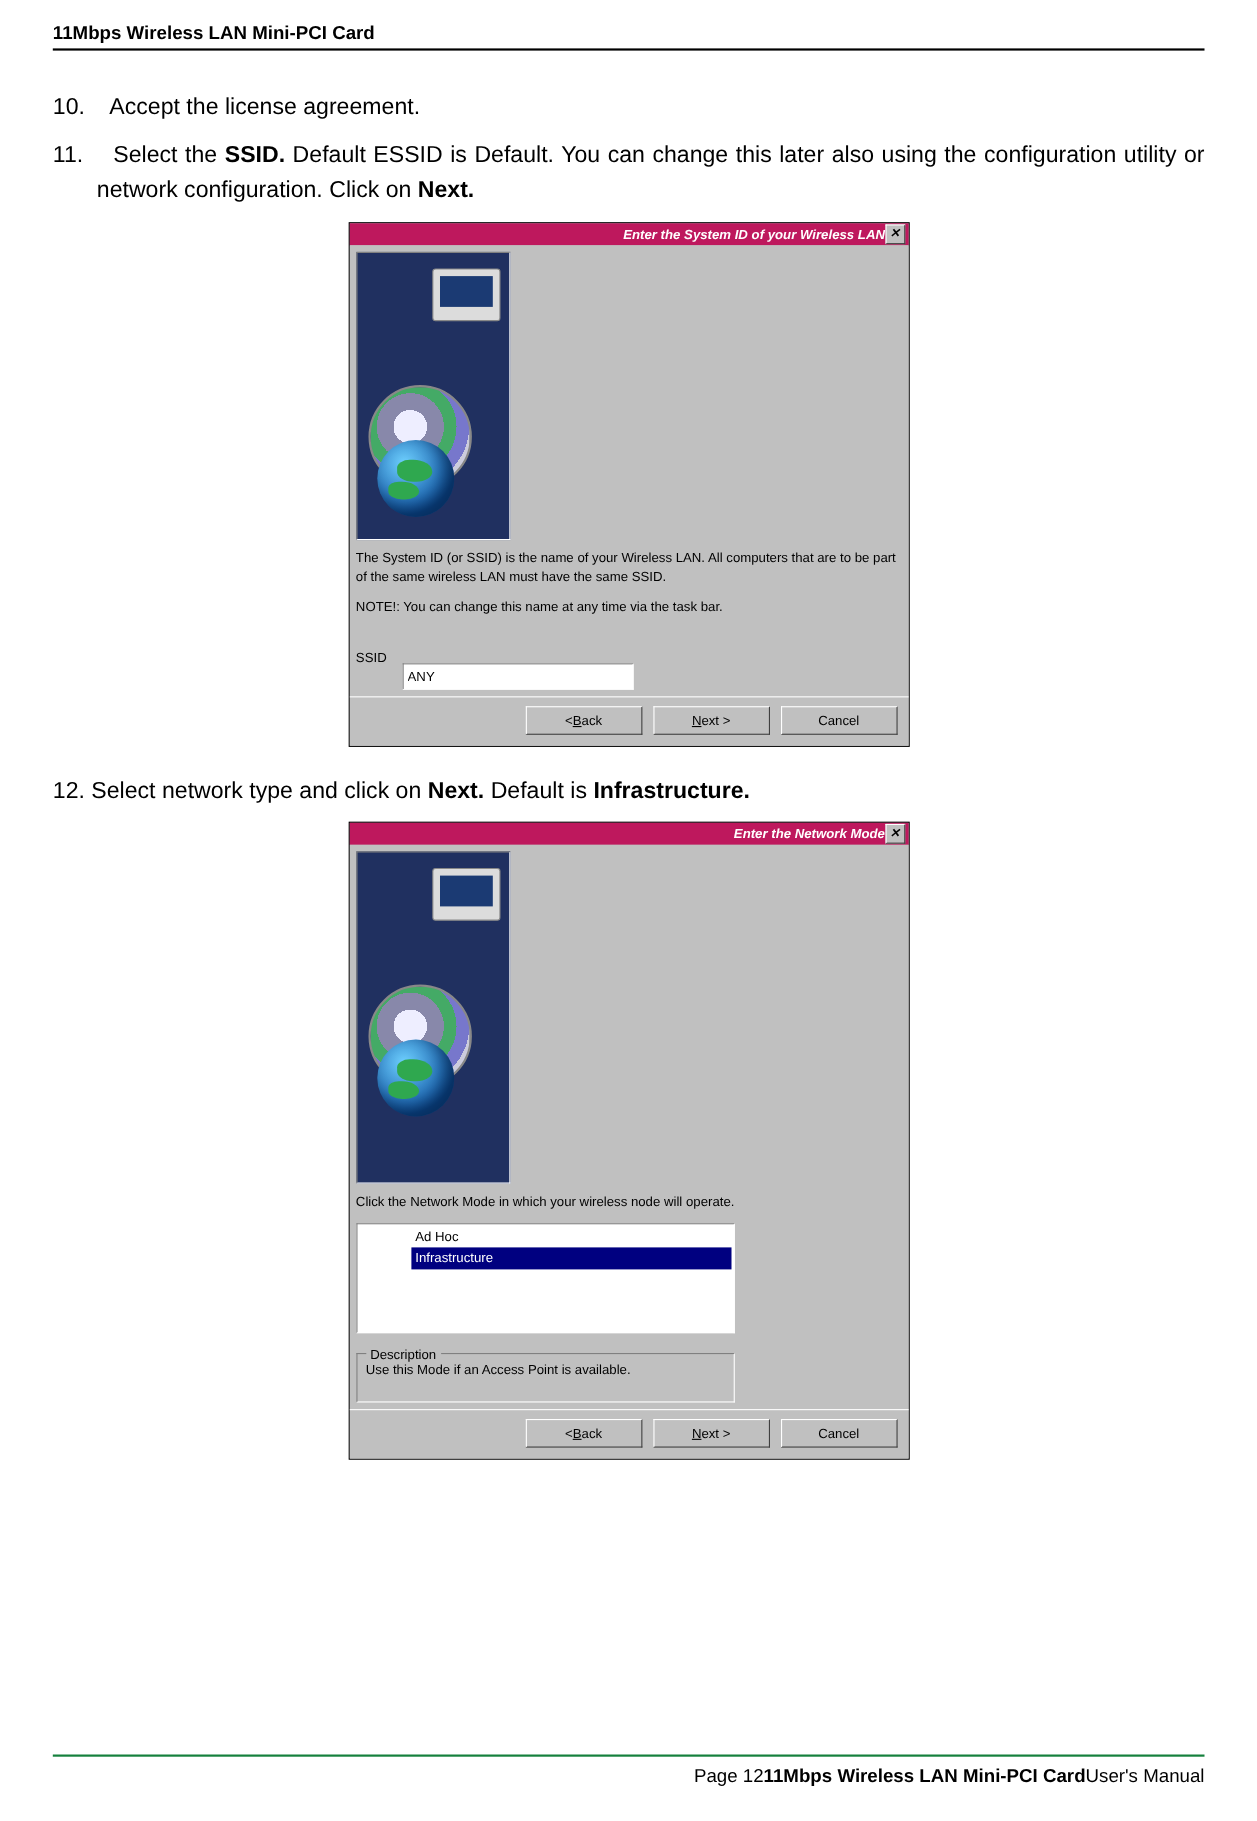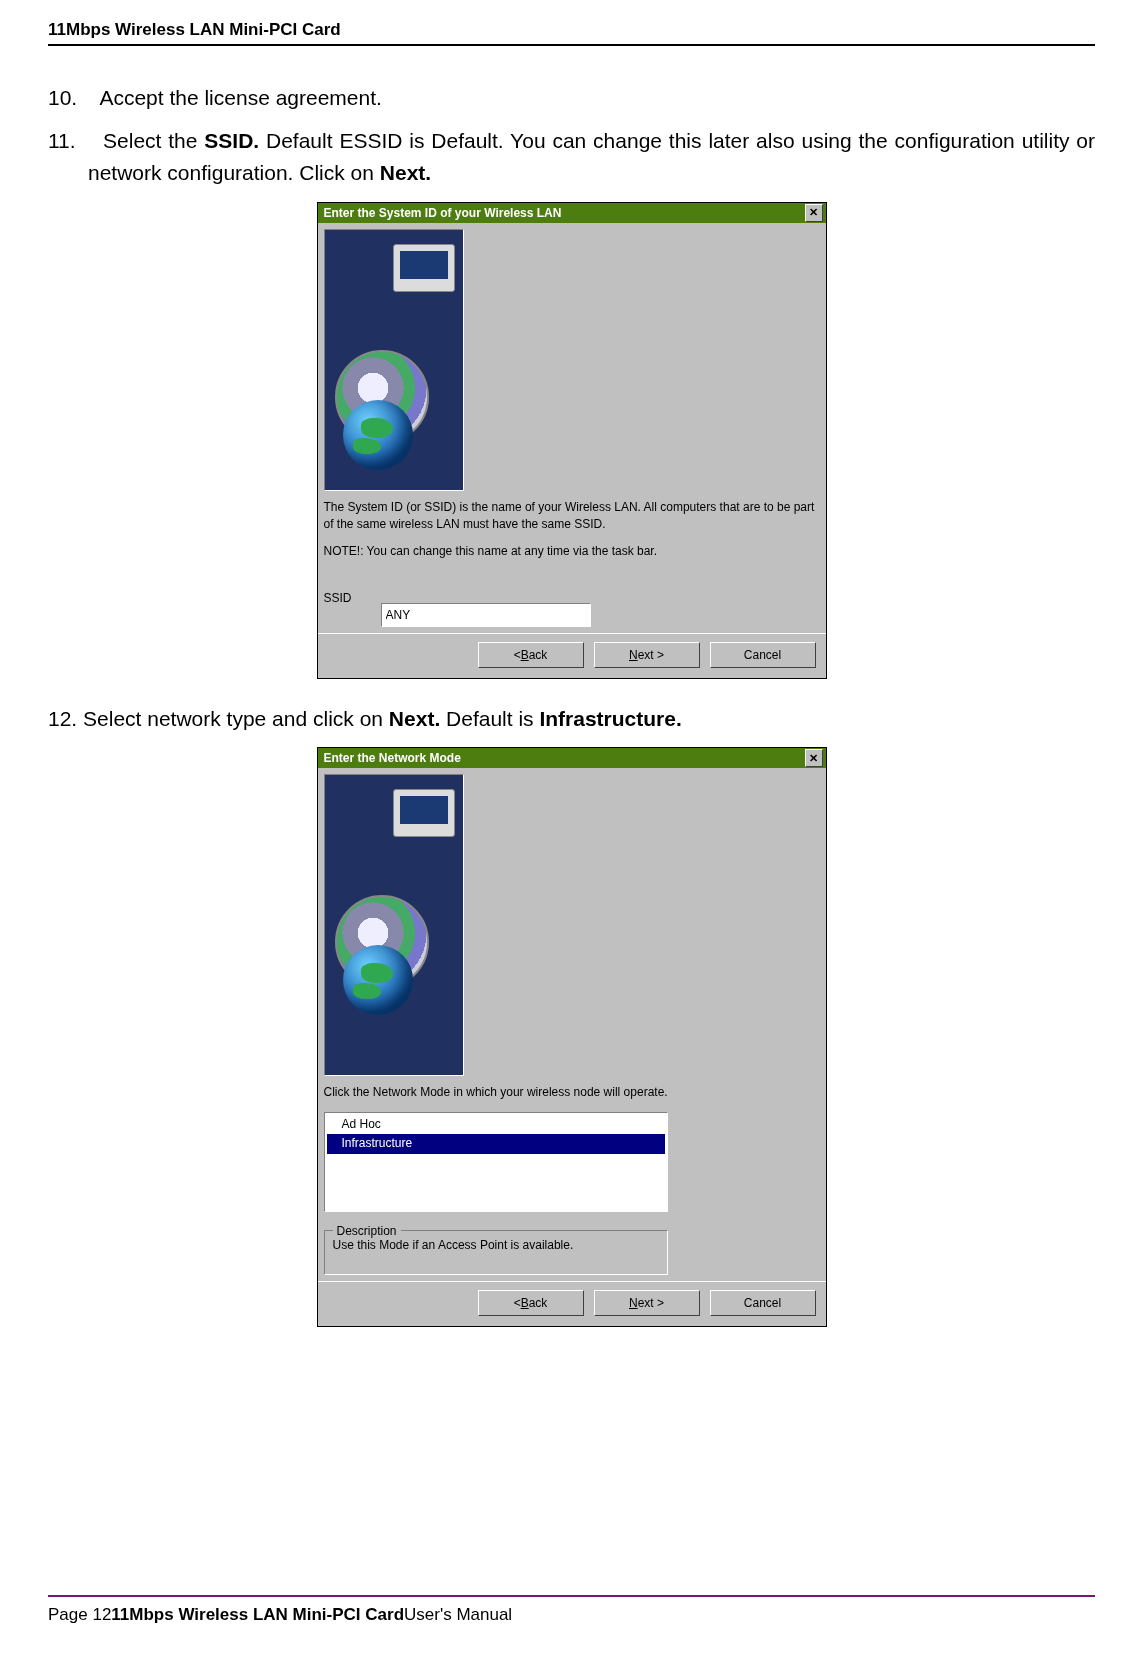--- a/index.html
+++ b/index.html
@@ -45,25 +45,26 @@
     width: 508px;
     font-family: "MS Sans Serif", Tahoma, Arial, sans-serif;
     font-size: 12px;
     color: #000;
     background: #c0c0c0;
     border: 1px solid #000;
   }
   .titlebar {
     display: flex;
     align-items: center;
-    justify-content: space-between;
+    justify-content: flex-end;
     height: 20px;
-    background: #4d7c0f;
+    background: #be185d;
     color: #fff;
     padding: 0 3px;
+    font-style: italic;
   }
   .titlebar .title { font-weight: bold; font-size: 12px; padding-left: 3px; }
   .close-box {
     width: 16px; height: 16px;
     background: #c0c0c0;
     border-top: 1px solid #fff;
     border-left: 1px solid #fff;
     border-right: 1px solid #404040;
     border-bottom: 1px solid #404040;
     display: flex; align-items: center; justify-content: center;
@@ -107,34 +108,34 @@
     background: radial-gradient(circle at 35% 30%, #6ed0ff, #0b4fa0 70%);
     box-shadow: inset -8px -8px 14px rgba(0,0,0,.4);
   }
   .side-img .globe::after{
     content:""; position:absolute; left:18px; top:18px; width:32px; height:20px;
     background:#2fa84f; border-radius:40% 60% 50% 50%;
     box-shadow: -10px 18px 0 -2px #2fa84f;
   }
   .right-pane { flex:1; font-size:12px; line-height:1.45; }
   .right-pane p { margin: 0 0 10px; }
-  .ssid-row { display:flex; align-items:center; gap:29px; margin-top:10px; }
+  .ssid-row { display:flex; align-items:center; gap:14px; margin-top:10px; }
   .ssid-row label { font-size:12px; }
   .inset-input {
     height: 20px; padding: 1px 4px; font-size:12px;
     background: #fff; border-top:1px solid #808080; border-left:1px solid #808080;
     border-right:1px solid #fff; border-bottom:1px solid #fff;margin-top:32px;
   }
   .listbox {
     width: 100%; height: 100px; background:#fff;
     border-top:1px solid #808080; border-left:1px solid #808080;
     border-right:1px solid #fff; border-bottom:1px solid #fff;
     box-sizing: border-box; padding:2px; font-size:12px;
   }
-  .listbox .opt { padding: 1px 15px; }
+  .listbox .opt { padding: 1px 4px; margin-left: 47px; }
   .listbox .sel { background:#000080; color:#fff; }
   .fieldset {
     border-top:1px solid #808080; border-left:1px solid #808080;
     border-right:1px solid #fff; border-bottom:1px solid #fff;
     padding: 6px 8px 10px; margin-top:18px; position:relative;
   }
   .fieldset .legend {
     position:absolute; top:-8px; left:8px; background:#c0c0c0; padding:0 4px; font-size:12px;
   }
   .btn-row {
@@ -149,23 +150,23 @@
     border-right:1px solid #404040; border-bottom:1px solid #404040;
     font-size:12px; display:flex; align-items:center; justify-content:center;
     padding: 0 10px;
   }
   .u { text-decoration: underline; }
   .dlg2 .side-img { height: 300px; }
   .dlg2 .dlg-body { align-items: flex-start; }
 
   .footer {
     position:absolute; left:0; right:0; bottom:0;
-    border-top:2px solid #701a75; padding-top:8px;
+    border-top:2px solid #15803d; padding-top:8px;
     font-size:17px;
-    display:flex; justify-content:flex-start;
+    display:flex; justify-content:flex-end;
   }
   .footer .mid { font-weight:bold; }
 </style>
 </head>
 <body>
 
 <div class="page">
 
   <div class="hdr">11Mbps Wireless LAN Mini-PCI Card</div>
 

